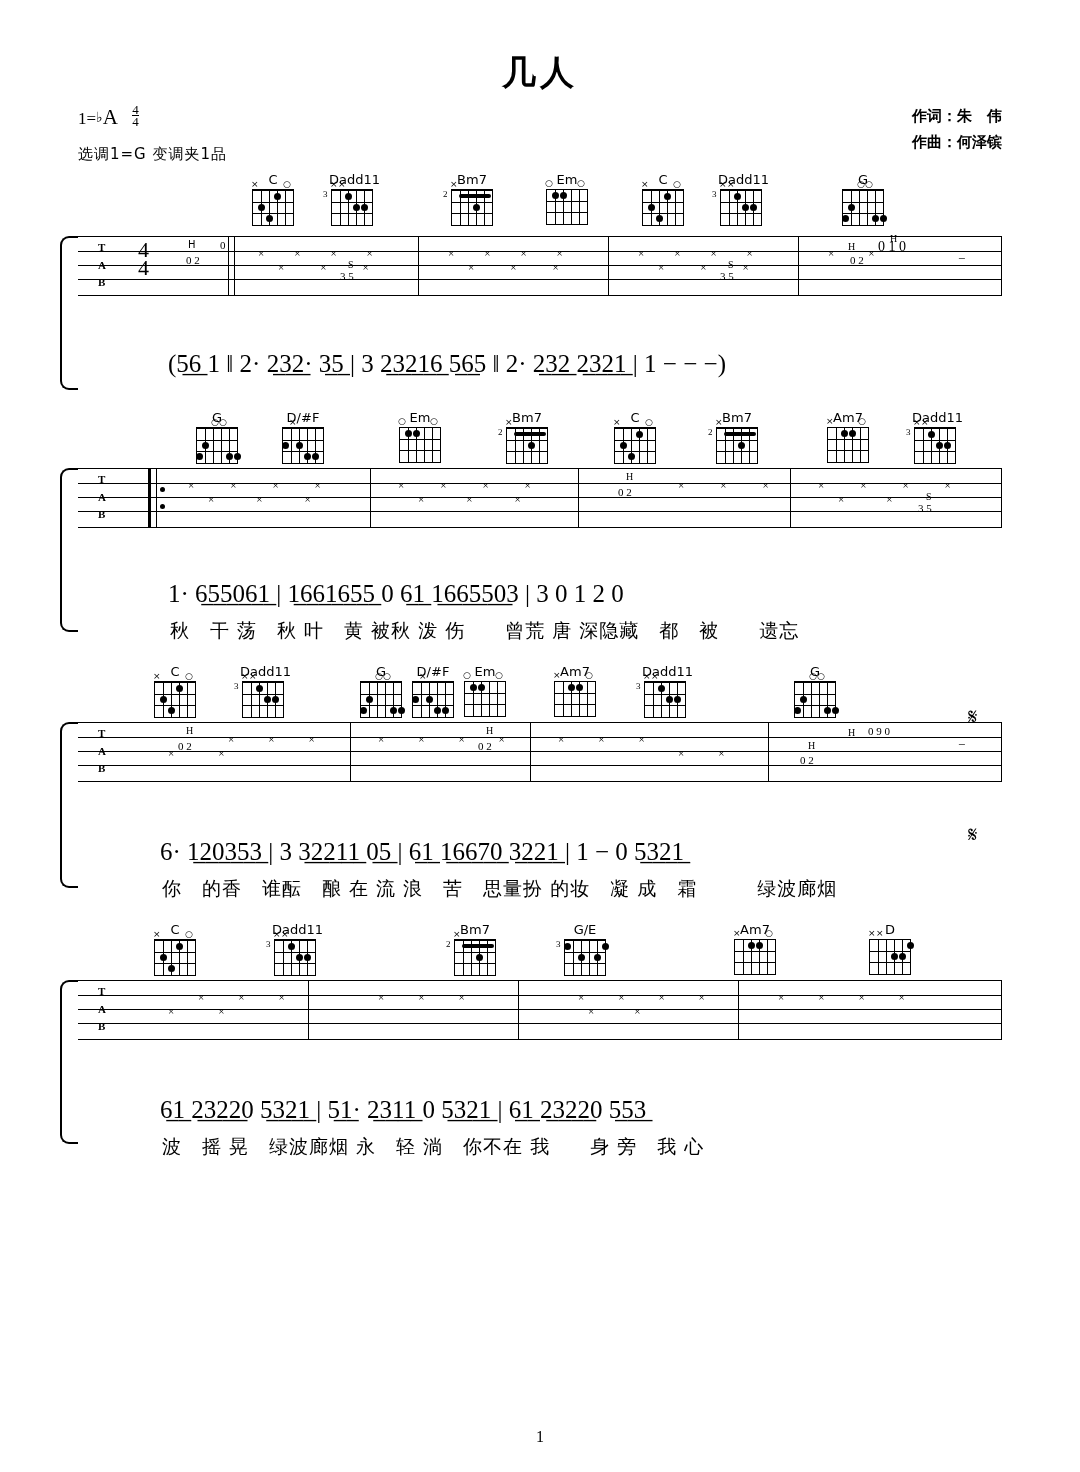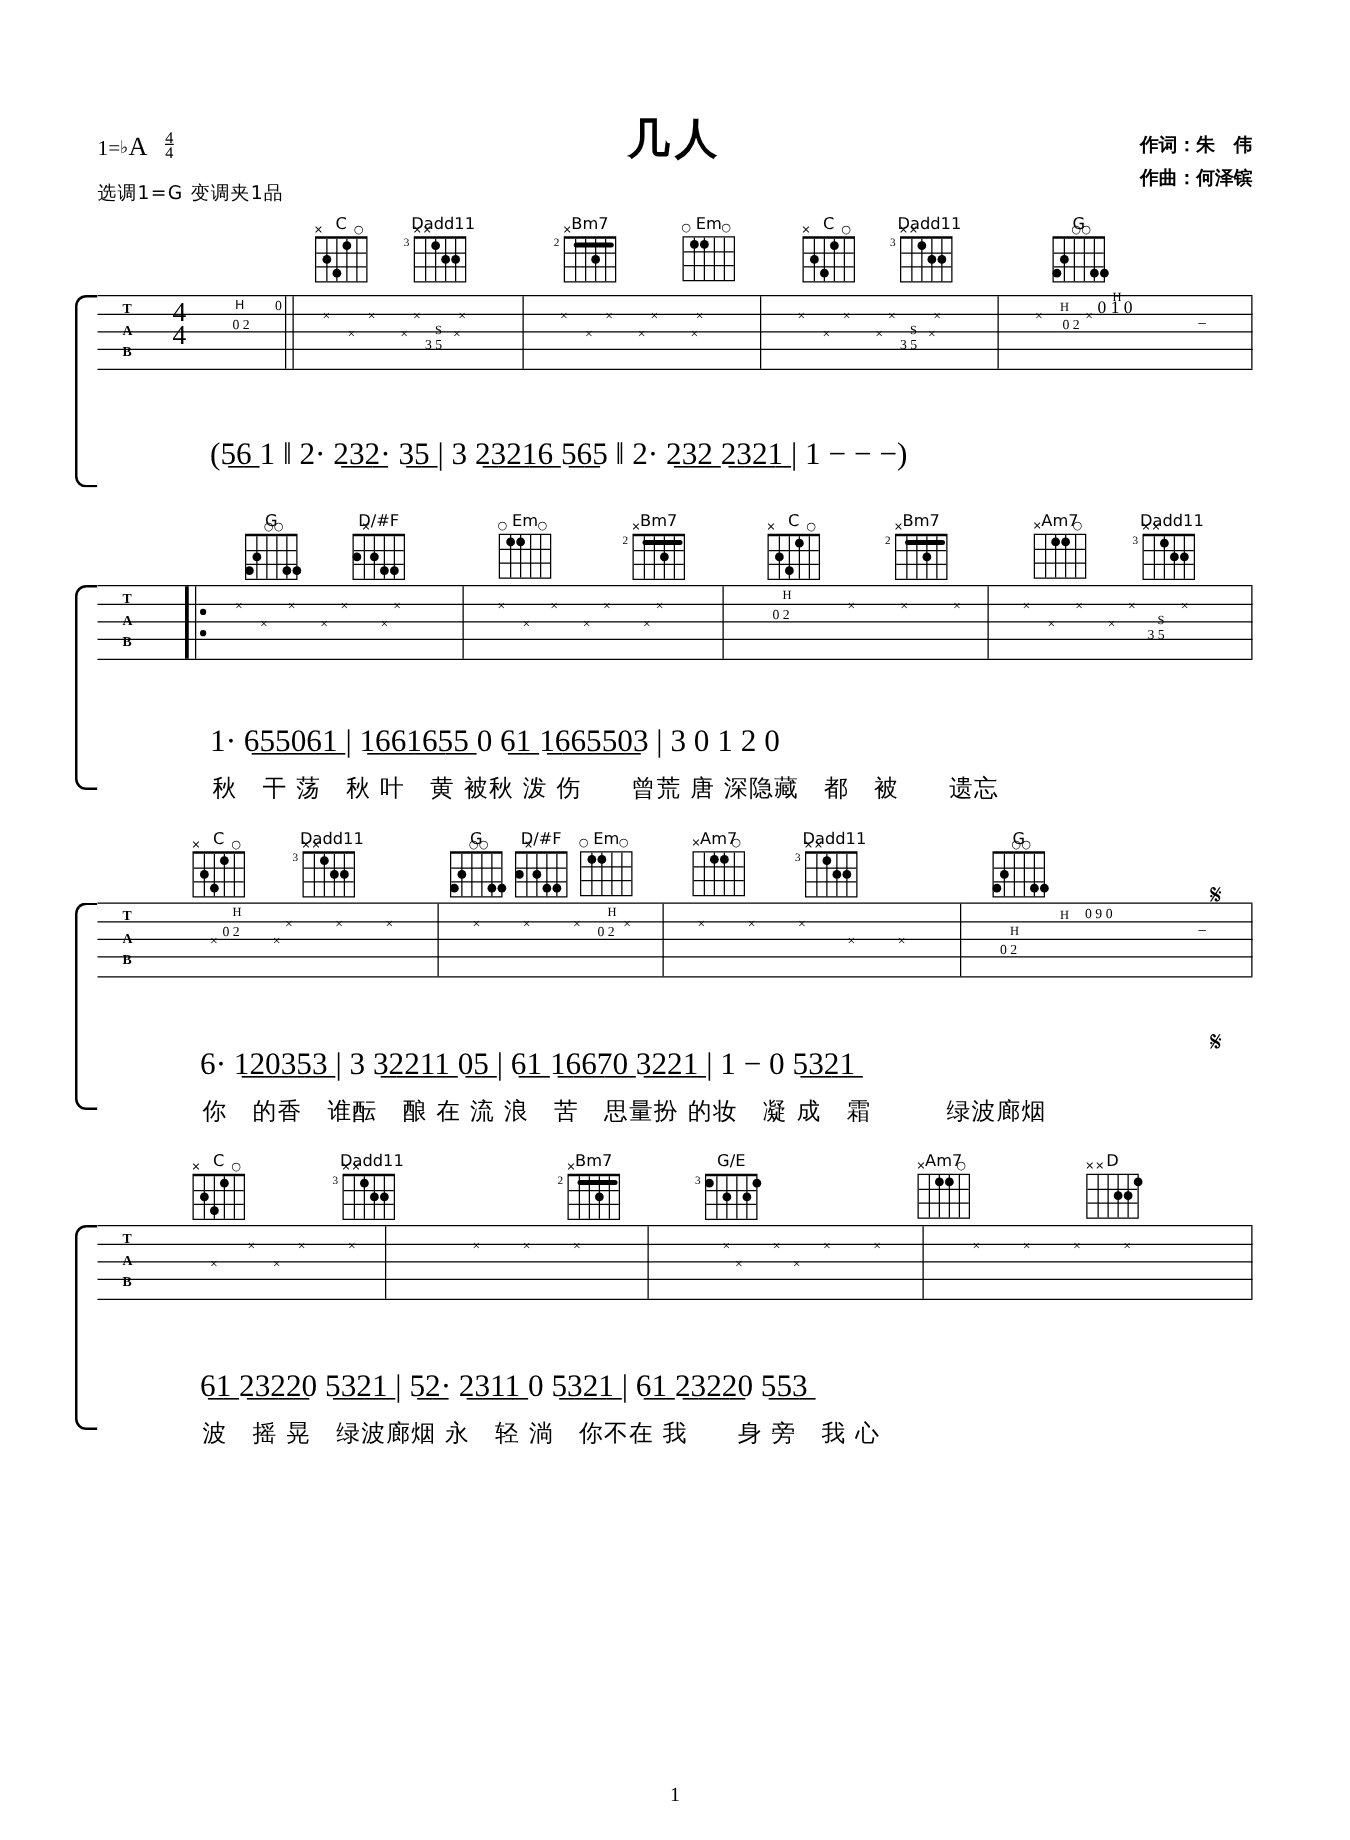--- a/index.html
+++ b/index.html
@@ -8,21 +8,20 @@
     font-family:"Liberation Serif", serif;color:#000;
     position:relative;overflow:hidden;
   }
   .page{position:relative;width:1080px;height:1472px;}
 
   
   .title{
     position:absolute;top:50px;left:0;width:1080px;text-align:center;
     font-size:34px;font-weight:bold;letter-spacing:4px;
     font-family:"DejaVu Sans", sans-serif;
-    margin-top:38px;
   }
   .keyline{
     position:absolute;top:104px;left:78px;font-size:17px;
     font-family:"Liberation Serif", serif;
   }
   .keyline .flat{font-size:14px;vertical-align:2px;}
   .keyline .bigletter{font-size:21px;}
   .meter{display:inline-block;vertical-align:-2px;margin-left:10px;
          font-size:13px;line-height:11px;text-align:center;}
   .meter b{display:block;font-weight:normal;}
@@ -725,18 +724,18 @@
       <div style="position:absolute;left:120px;top:10px;font-size:11px;letter-spacing:34px;">×××</div>
       <div style="position:absolute;left:90px;top:24px;font-size:11px;letter-spacing:44px;">××</div>
       <div style="position:absolute;left:300px;top:10px;font-size:11px;letter-spacing:34px;">×××</div>
       <div style="position:absolute;left:500px;top:10px;font-size:11px;letter-spacing:34px;">××××</div>
       <div style="position:absolute;left:510px;top:24px;font-size:11px;letter-spacing:40px;">××</div>
       <div style="position:absolute;left:700px;top:10px;font-size:11px;letter-spacing:34px;">××××</div>
     </div>
   </div>
 
   <div class="numline" style="top:1096px;">
-    <div class="nums" style="left:160px;">6̲1̲ 2̲3̲2̲2̲0 5̲3̲2̲1̲ | 5̲2̲· 2̲3̲1̲1̲ 0 5̲3̲2̲1̲ | 6̲1̲ 2̲3̲2̲2̲0 5̲5̲3̲</div>
+    <div class="nums" style="left:160px;">6̲1̲ 2̲3̲2̲2̲0 5̲3̲2̲1̲ | 5̲1̲· 2̲3̲1̲1̲ 0 5̲3̲2̲1̲ | 6̲1̲ 2̲3̲2̲2̲0 5̲5̲3̲</div>
     <div class="lyrics" style="left:162px;top:38px;letter-spacing:1px;">波　摇 晃　绿波廊烟 永　轻 淌　你不在 我　　身 旁　我 心</div>
   </div>
 
   <div class="pagenum">1</div>
 </div>
 
 </body></html>

